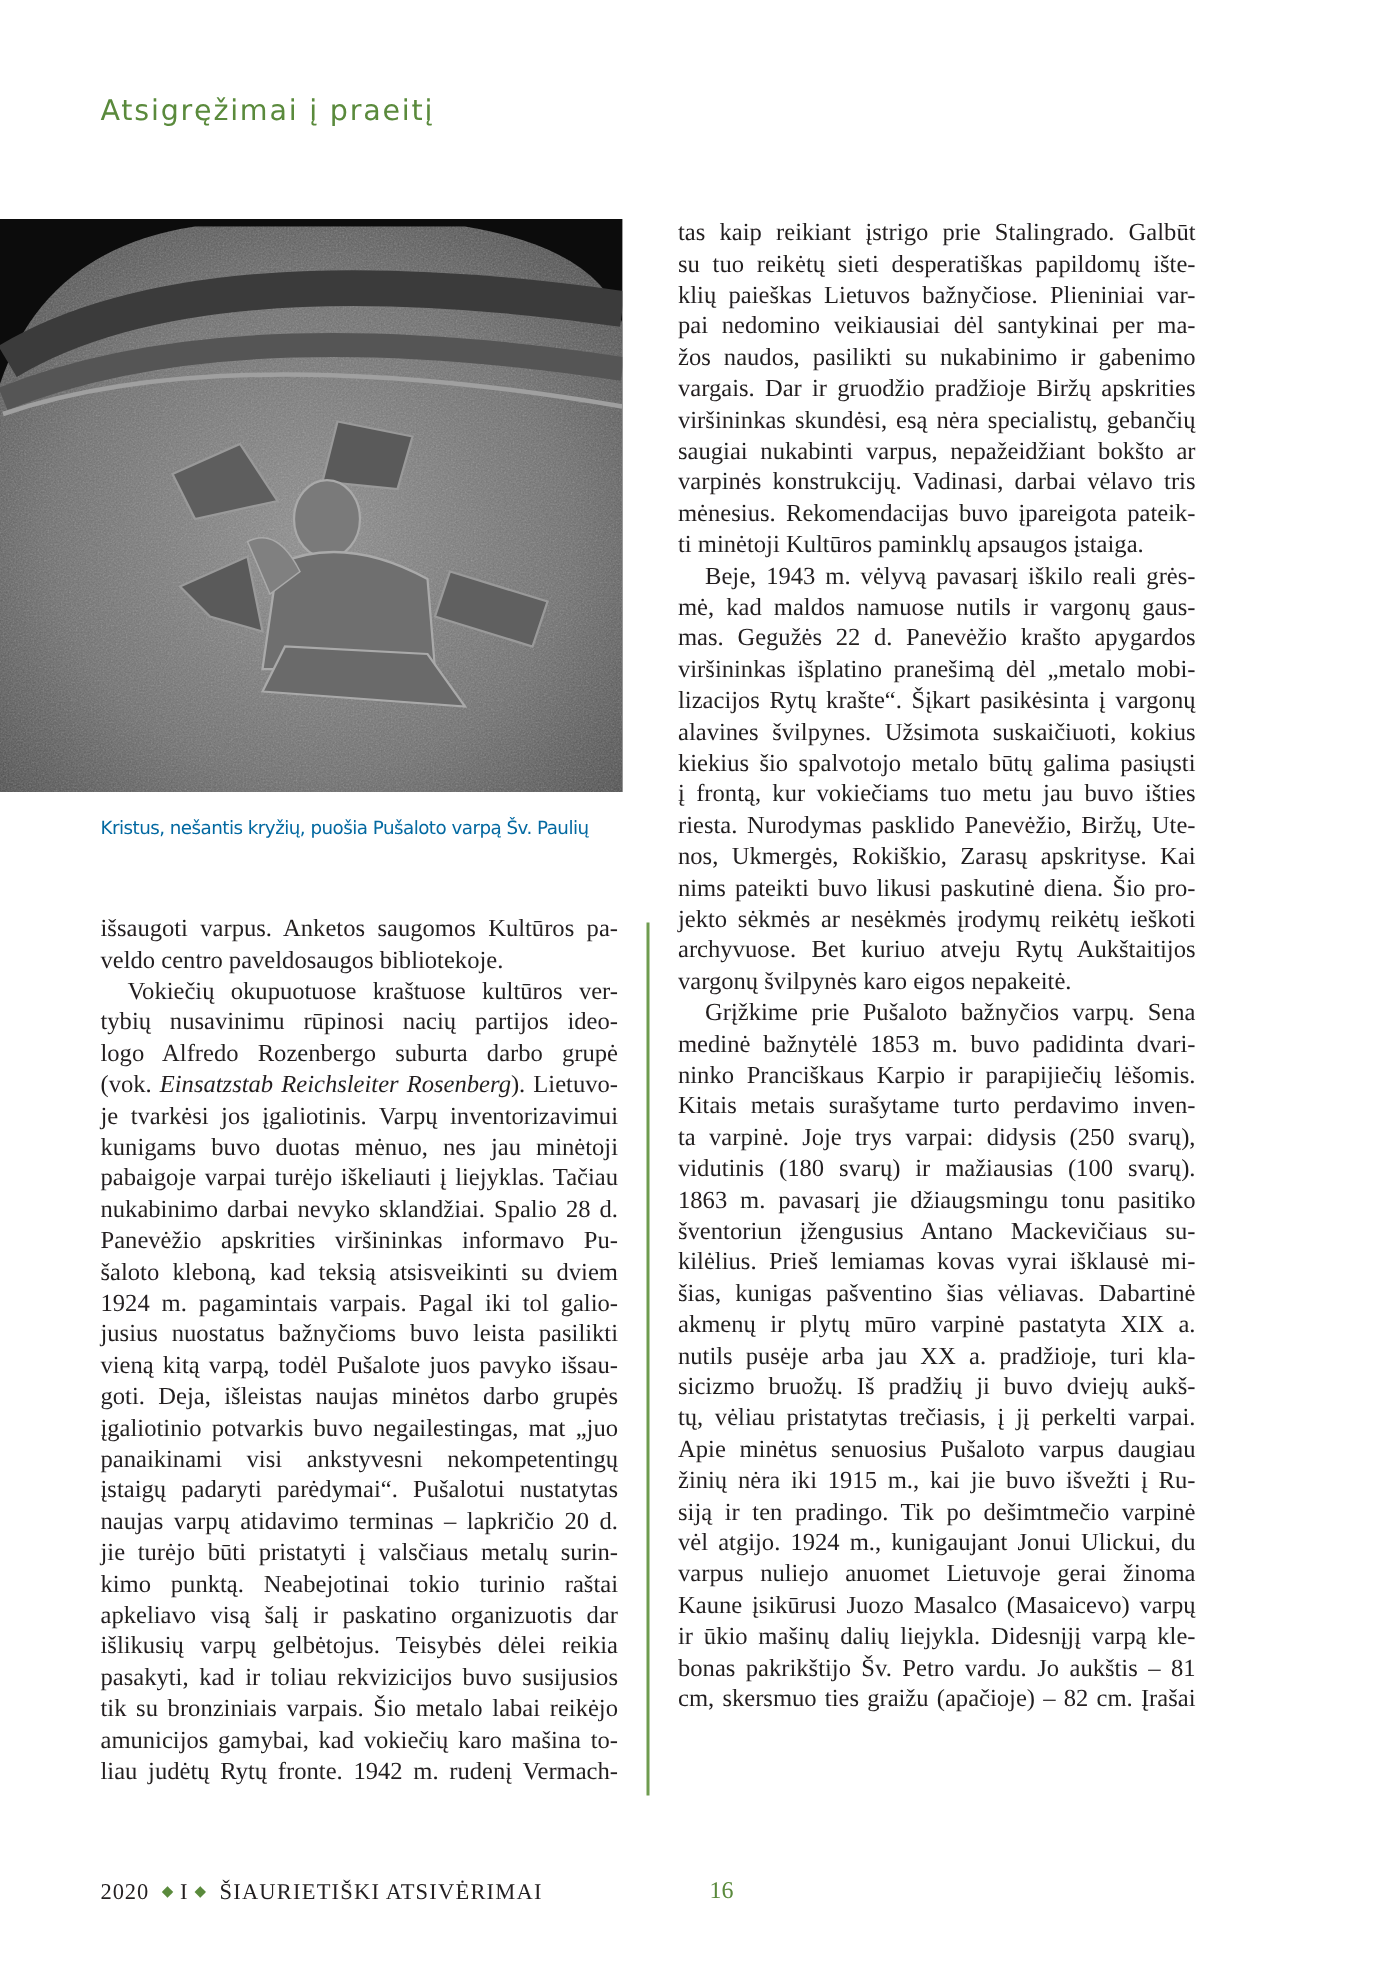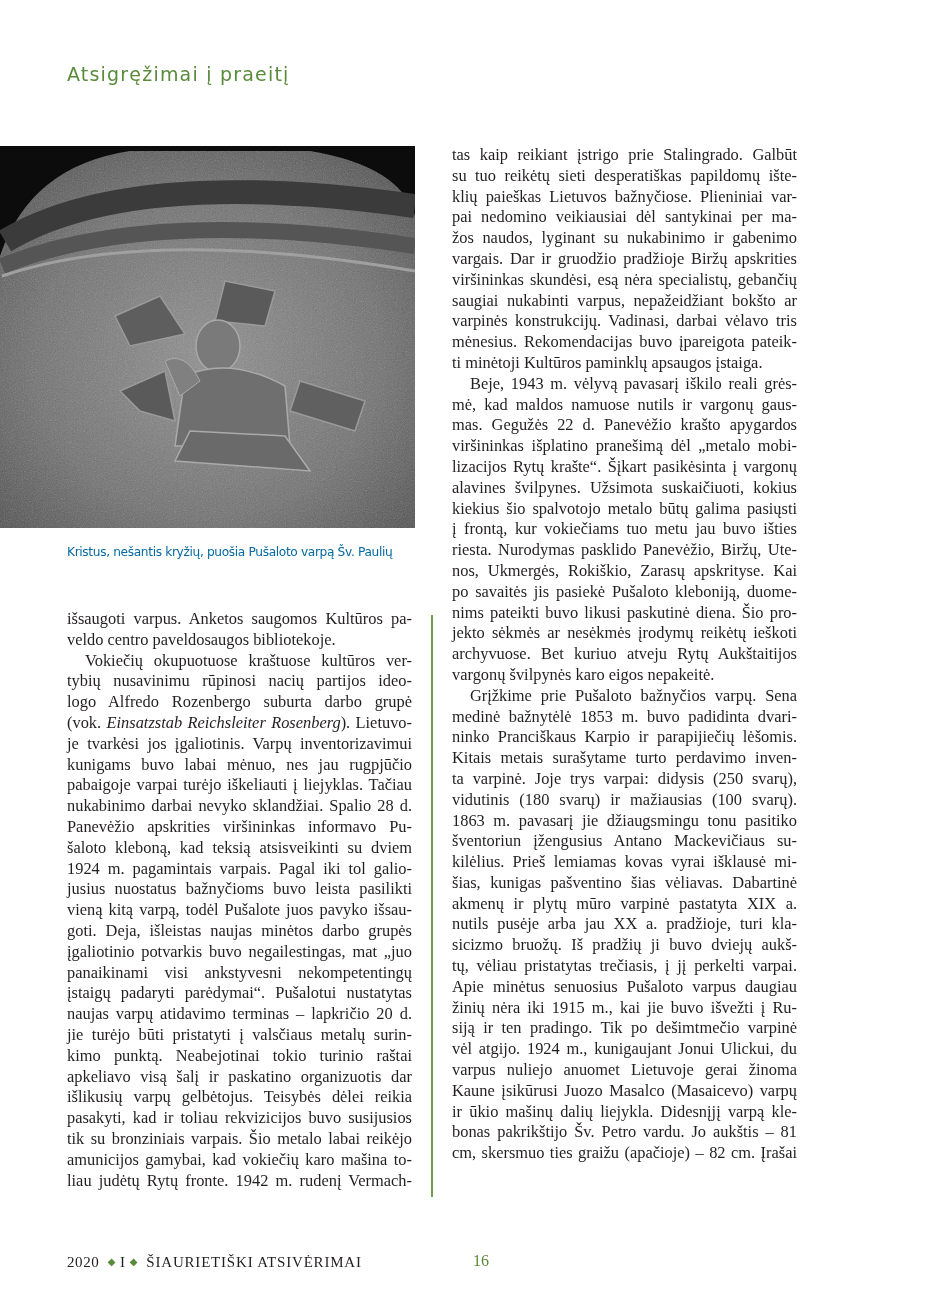--- a/index.html
+++ b/index.html
@@ -87,21 +87,21 @@
 <div class="caption">Kristus, nešantis kryžių, puošia Pušaloto varpą Šv. Paulių</div>
 
 <div class="col left-col">
   <span class="line">išsaugoti varpus. Anketos saugomos Kultūros pa-</span>
   <span class="line last">veldo centro paveldosaugos bibliotekoje.</span>
   <span class="line" style="text-indent:18px">Vokiečių okupuotuose kraštuose kultūros ver-</span>
   <span class="line">tybių nusavinimu rūpinosi nacių partijos ideo-</span>
   <span class="line">logo Alfredo Rozenbergo suburta darbo grupė</span>
   <span class="line"><span>(vok. </span><em>Einsatzstab Reichsleiter Rosenberg</em><span>). Lietuvo-</span></span>
   <span class="line">je tvarkėsi jos įgaliotinis. Varpų inventorizavimui</span>
-  <span class="line">kunigams buvo labai mėnuo, nes jau rugpjūčio</span>
+  <span class="line">kunigams buvo duotas mėnuo, nes jau minėtoji</span>
   <span class="line">pabaigoje varpai turėjo iškeliauti į liejyklas. Tačiau</span>
   <span class="line">nukabinimo darbai nevyko sklandžiai. Spalio 28 d.</span>
   <span class="line">Panevėžio apskrities viršininkas informavo Pu-</span>
   <span class="line">šaloto kleboną, kad teksią atsisveikinti su dviem</span>
   <span class="line">1924 m. pagamintais varpais. Pagal iki tol galio-</span>
   <span class="line">jusius nuostatus bažnyčioms buvo leista pasilikti</span>
   <span class="line">vieną kitą varpą, todėl Pušalote juos pavyko išsau-</span>
   <span class="line">goti. Deja, išleistas naujas minėtos darbo grupės</span>
   <span class="line">įgaliotinio potvarkis buvo negailestingas, mat „juo</span>
   <span class="line">panaikinami visi ankstyvesni nekompetentingų</span>
@@ -117,38 +117,37 @@
   <span class="line">liau judėtų Rytų fronte. 1942 m. rudenį Vermach-</span>
 </div>
 
 <div class="divider"></div>
 
 <div class="col right-col">
   <span class="line">tas kaip reikiant įstrigo prie Stalingrado. Galbūt</span>
   <span class="line">su tuo reikėtų sieti desperatiškas papildomų ište-</span>
   <span class="line">klių paieškas Lietuvos bažnyčiose. Plieniniai var-</span>
   <span class="line">pai nedomino veikiausiai dėl santykinai per ma-</span>
-  <span class="line">žos naudos, lyginant su nukabinimo ir gabenimo</span>
+  <span class="line">žos naudos, pasilikti su nukabinimo ir gabenimo</span>
   <span class="line">vargais. Dar ir gruodžio pradžioje Biržų apskrities</span>
   <span class="line">viršininkas skundėsi, esą nėra specialistų, gebančių</span>
   <span class="line">saugiai nukabinti varpus, nepažeidžiant bokšto ar</span>
   <span class="line">varpinės konstrukcijų. Vadinasi, darbai vėlavo tris</span>
   <span class="line">mėnesius. Rekomendacijas buvo įpareigota pateik-</span>
   <span class="line last">ti minėtoji Kultūros paminklų apsaugos įstaiga.</span>
   <span class="line" style="text-indent:18px">Beje, 1943 m. vėlyvą pavasarį iškilo reali grės-</span>
   <span class="line">mė, kad maldos namuose nutils ir vargonų gaus-</span>
   <span class="line">mas. Gegužės 22 d. Panevėžio krašto apygardos</span>
   <span class="line">viršininkas išplatino pranešimą dėl „metalo mobi-</span>
   <span class="line">lizacijos Rytų krašte“. Šįkart pasikėsinta į vargonų</span>
   <span class="line">alavines švilpynes. Užsimota suskaičiuoti, kokius</span>
   <span class="line">kiekius šio spalvotojo metalo būtų galima pasiųsti</span>
   <span class="line">į frontą, kur vokiečiams tuo metu jau buvo išties</span>
   <span class="line">riesta. Nurodymas pasklido Panevėžio, Biržų, Ute-</span>
   <span class="line">nos, Ukmergės, Rokiškio, Zarasų apskrityse. Kai</span>
-  <span class="line">po savaitės jis pasiekė Pušaloto kleboniją, duome-</span>
   <span class="line">nims pateikti buvo likusi paskutinė diena. Šio pro-</span>
   <span class="line">jekto sėkmės ar nesėkmės įrodymų reikėtų ieškoti</span>
   <span class="line">archyvuose. Bet kuriuo atveju Rytų Aukštaitijos</span>
   <span class="line last">vargonų švilpynės karo eigos nepakeitė.</span>
   <span class="line" style="text-indent:18px">Grįžkime prie Pušaloto bažnyčios varpų. Sena</span>
   <span class="line">medinė bažnytėlė 1853 m. buvo padidinta dvari-</span>
   <span class="line">ninko Pranciškaus Karpio ir parapijiečių lėšomis.</span>
   <span class="line">Kitais metais surašytame turto perdavimo inven-</span>
   <span class="line">ta varpinė. Joje trys varpai: didysis (250 svarų),</span>
   <span class="line">vidutinis (180 svarų) ir mažiausias (100 svarų).</span>

